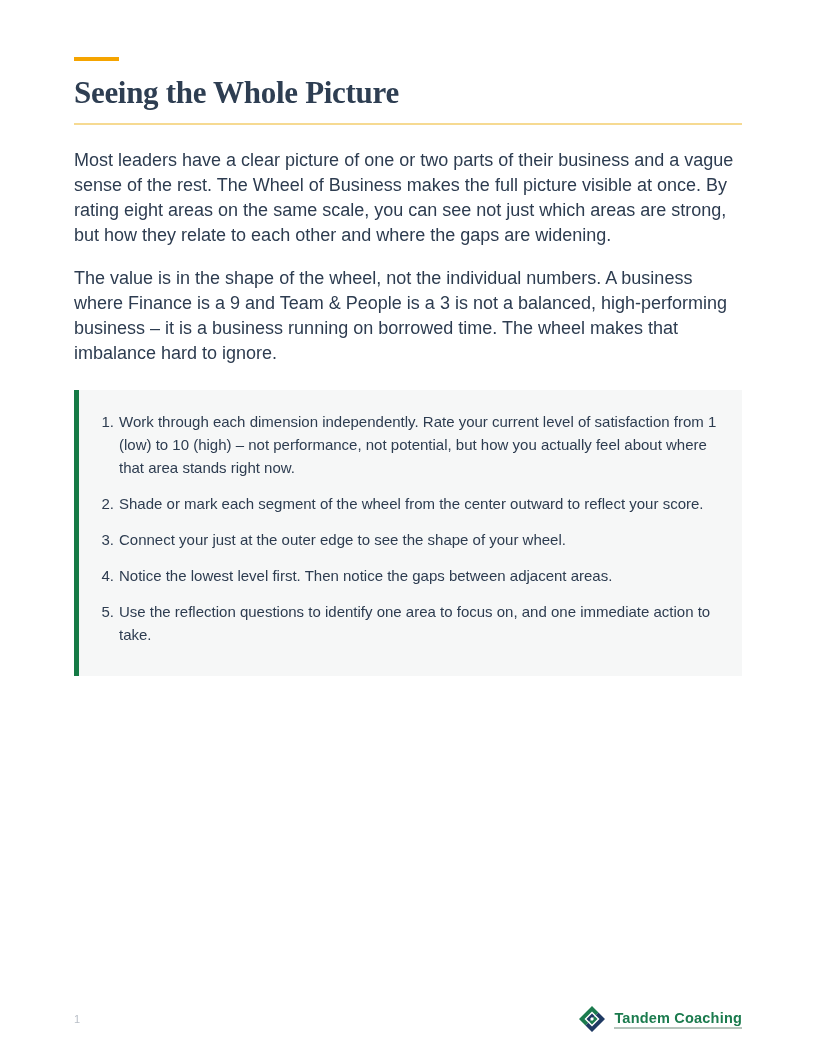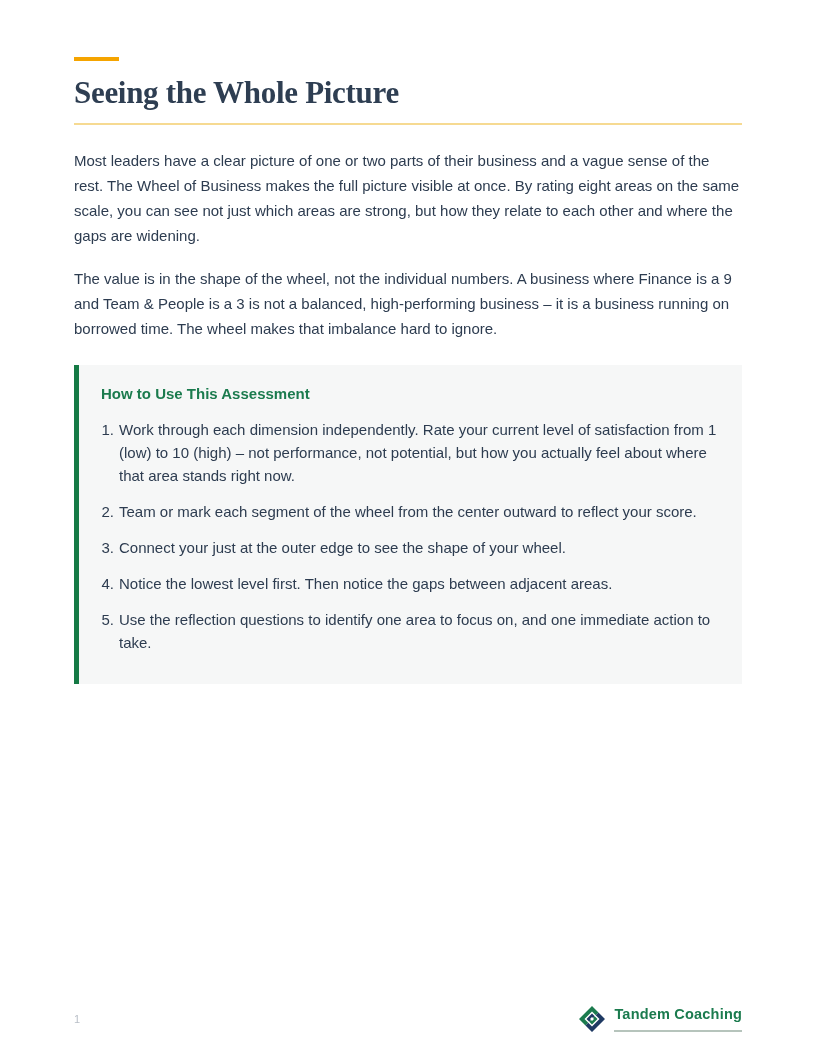--- a/index.html
+++ b/index.html
@@ -28,21 +28,21 @@
     color:#2e3e52;
     letter-spacing:-0.3px;
   }
   .title-rule {
     height:2px;
     background:#f6da92;
     margin-top:13px;
   }
   .intro p {
     margin-top:18px;
-    font-size:15px;
+    font-size:18px;
     line-height:25px;
     color:#2d3c50;
   }
   .intro p:first-child { margin-top:23px; }
   .callout {
     margin-top:24px;
     background:#f6f7f7;
     border-left:5px solid #157a45;
     padding:20px 24px 30px 17px;
   }
@@ -91,48 +91,47 @@
     gap:8px;
     cursor:pointer;
   }
   .logo-mark { width:28px; height:28px; display:block; }
   .logo-text {
     font-size:14.5px;
     font-weight:700;
     color:#1b7b4e;
     letter-spacing:0.2px;
     border-bottom:2px solid #b6c4bc;
-    padding-bottom:8px;
+    padding-bottom:1px;
   }
 </style>
 </head>
 <body>
 
 <div class="page">
   <div class="content">
     <div class="accent-bar"></div>
 
     <h1 class="page-title">Seeing the Whole Picture</h1>
     <div class="title-rule"></div>
 
     <div class="intro">
       <p>Most leaders have a clear picture of one or two parts of their business and a vague sense of the rest. The Wheel of Business makes the full picture visible at once. By rating eight areas on the same scale, you can see not just which areas are strong, but how they relate to each other and where the gaps are widening.</p>
       <p>The value is in the shape of the wheel, not the individual numbers. A business where Finance is a 9 and Team &amp; People is a 3 is not a balanced, high-performing business – it is a business running on borrowed time. The wheel makes that imbalance hard to ignore.</p>
     </div>
 
     <div class="callout">
-      <div class="callout-heading">How to Use This Assessment</div>
       <ol class="steps">
         <li class="step">
           <span class="step-num">1.</span>
           <span class="step-text"><b>Work through each dimension independently.</b><span> Rate your current level of satisfaction from 1 (low) to 10 (high) – not performance, not potential, but how you actually feel about where that area stands right now.</span></span>
         </li>
         <li class="step">
           <span class="step-num">2.</span>
-          <span class="step-text"><b>Team or mark each segment of the wheel</b><span> from the center outward to reflect your score.</span></span>
+          <span class="step-text"><b>Shade or mark each segment of the wheel</b><span> from the center outward to reflect your score.</span></span>
         </li>
         <li class="step">
           <span class="step-num">3.</span>
           <span class="step-text"><b>Connect your just at the outer edge</b><span> to see the shape of your wheel.</span></span>
         </li>
         <li class="step">
           <span class="step-num">4.</span>
           <span class="step-text"><b>Notice the lowest level first.</b><span> Then notice the gaps between adjacent areas.</span></span>
         </li>
         <li class="step">

